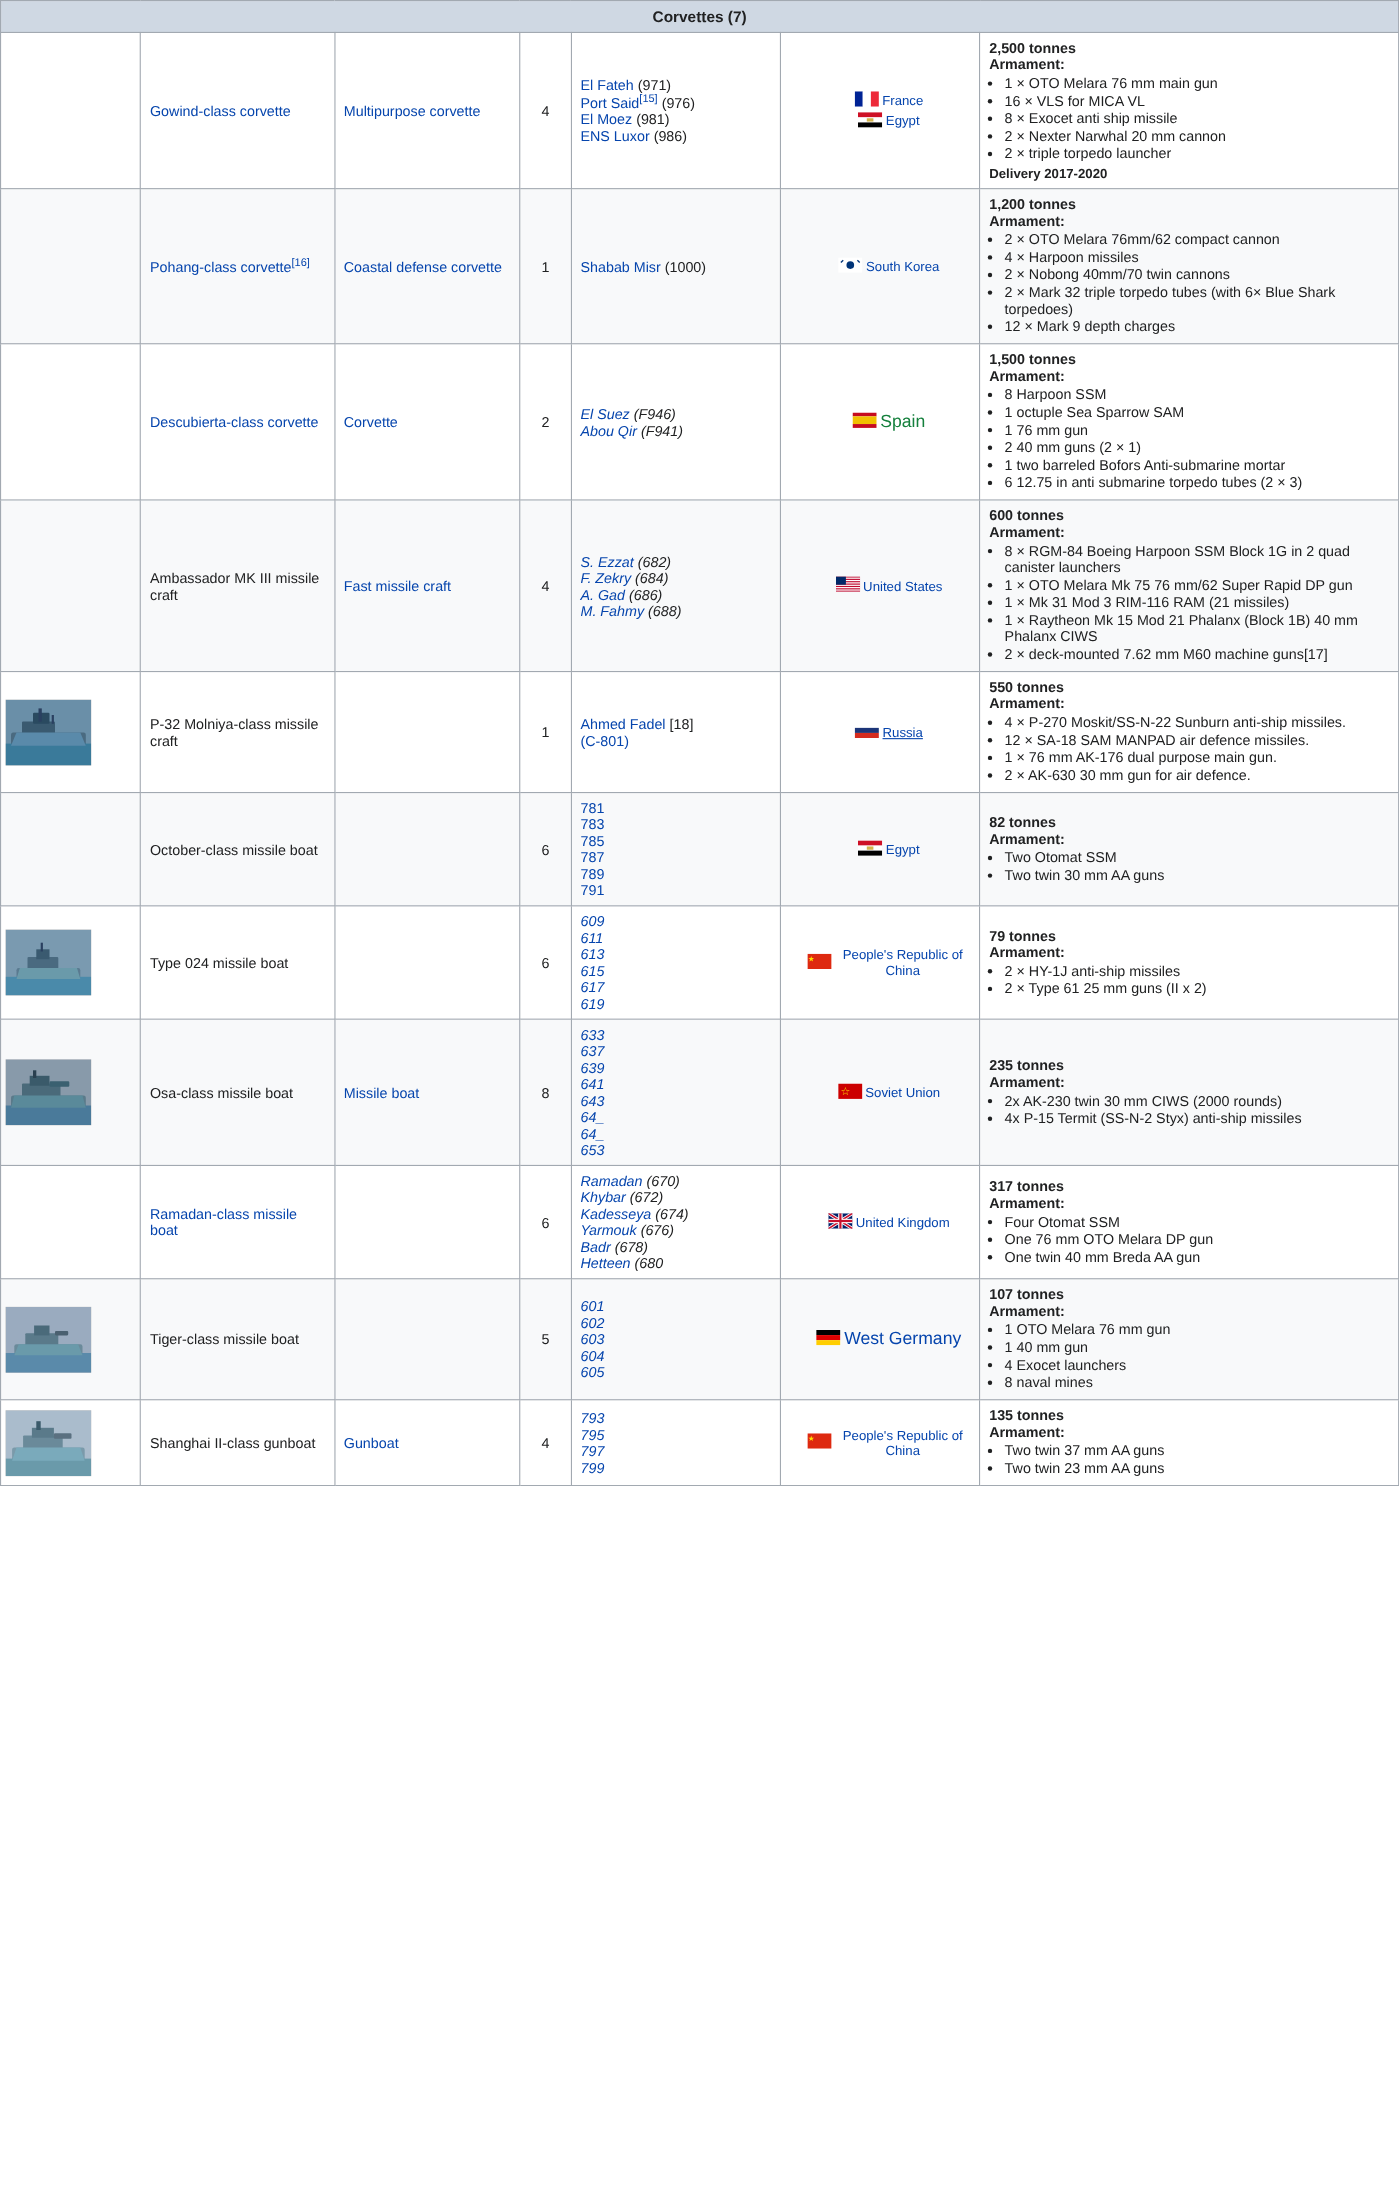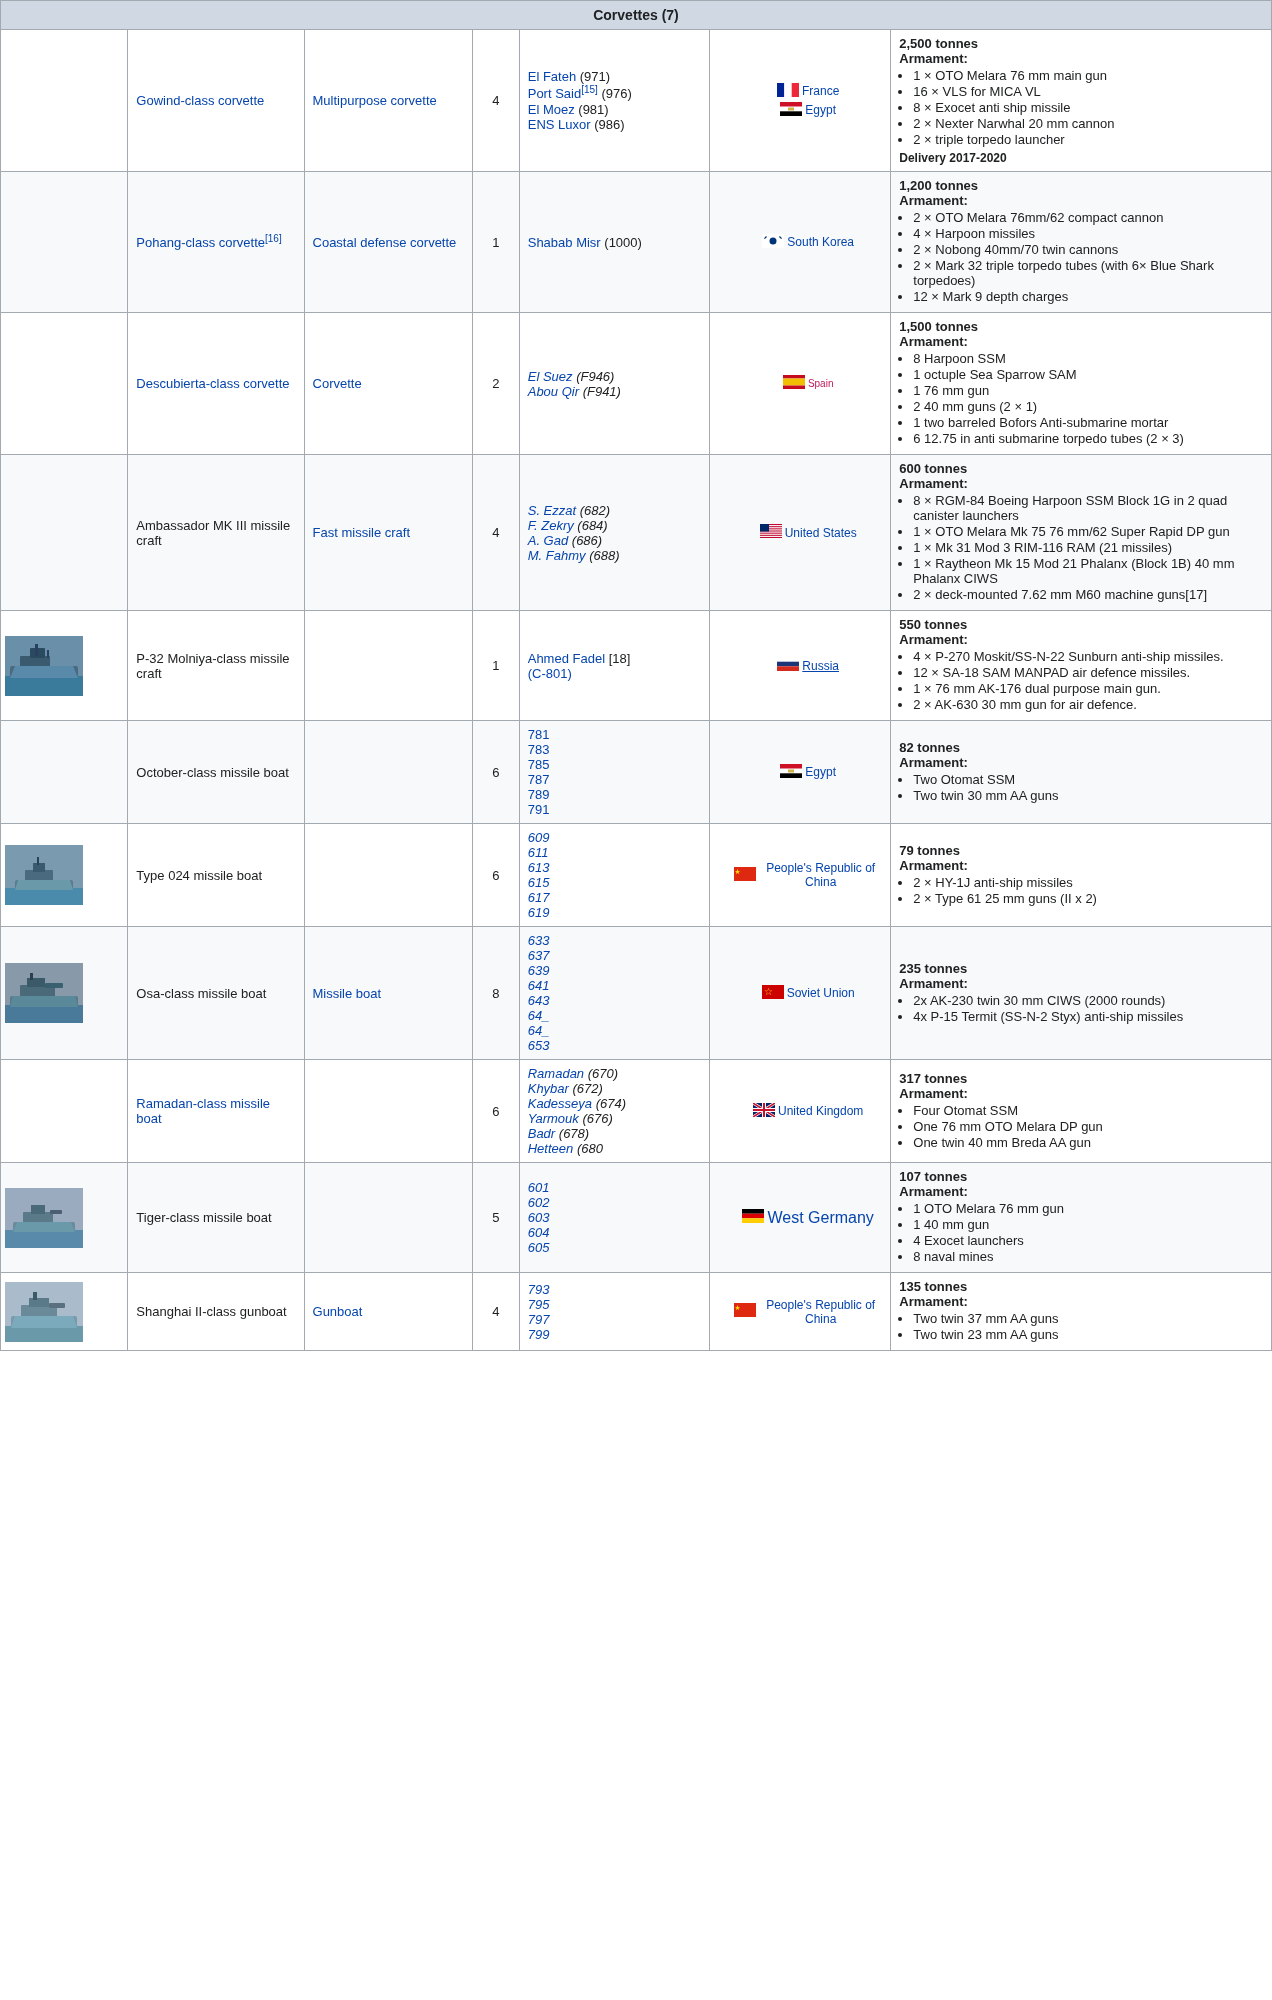--- a/index.html
+++ b/index.html
@@ -139,21 +139,21 @@
         <td style="text-align: center;">2</td>
         <td><i><a href="#" class="ship-link">El Suez</a> (F946)</i><br><i><a href="#" class="ship-link">Abou Qir</a> (F941)</i><br></td>
         <td style="text-align: center;">
           <div class="origin-wrapper">
             <div class="flag-row">
       <span><svg width="22" height="14" viewBox="0 0 22 14">
                   <rect width="22" height="3.5" fill="#C60B1E"></rect>
                   <rect y="3.5" width="22" height="7" fill="#F1BF00"></rect>
                   <rect y="10.5" width="22" height="3.5" fill="#C60B1E"></rect>
                 </svg></span>
-      <span style="color:#be185d;font-size:10px;">Spain</span>
+      <span style="color:#15803d;font-size:16px;">Spain</span>
     </div>
           </div>
         </td>
         <td><span class="specs-weight">1,500 tonnes</span><br><span class="specs-armament-label">Armament:</span><br><ul class="specs-list">
             <li>8 Harpoon SSM</li>
             <li>1 octuple Sea Sparrow SAM</li>
             <li>1 76 mm gun</li>
             <li>2 40 mm guns (2 × 1)</li>
             <li>1 two barreled Bofors Anti-submarine mortar</li>
             <li>6 12.75 in anti submarine torpedo tubes (2 × 3)</li>

